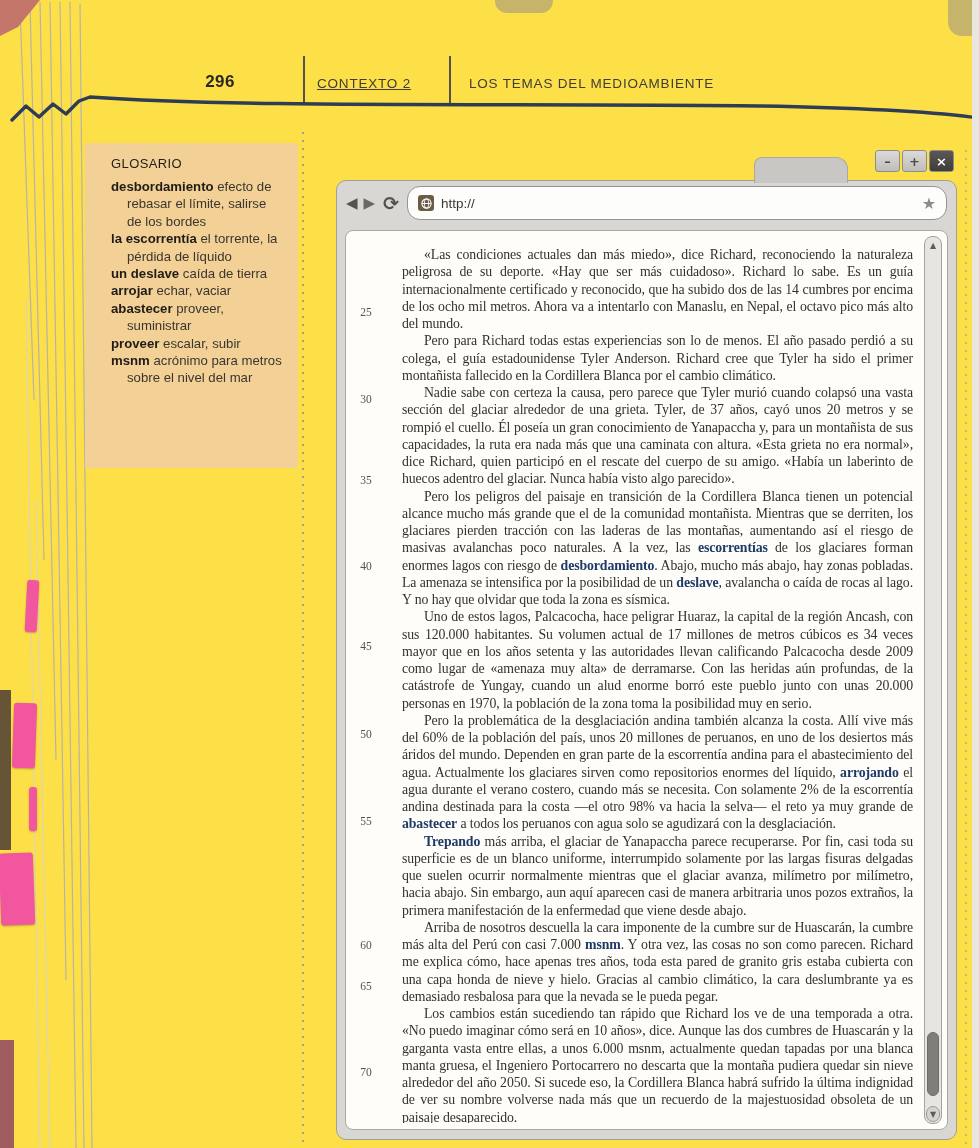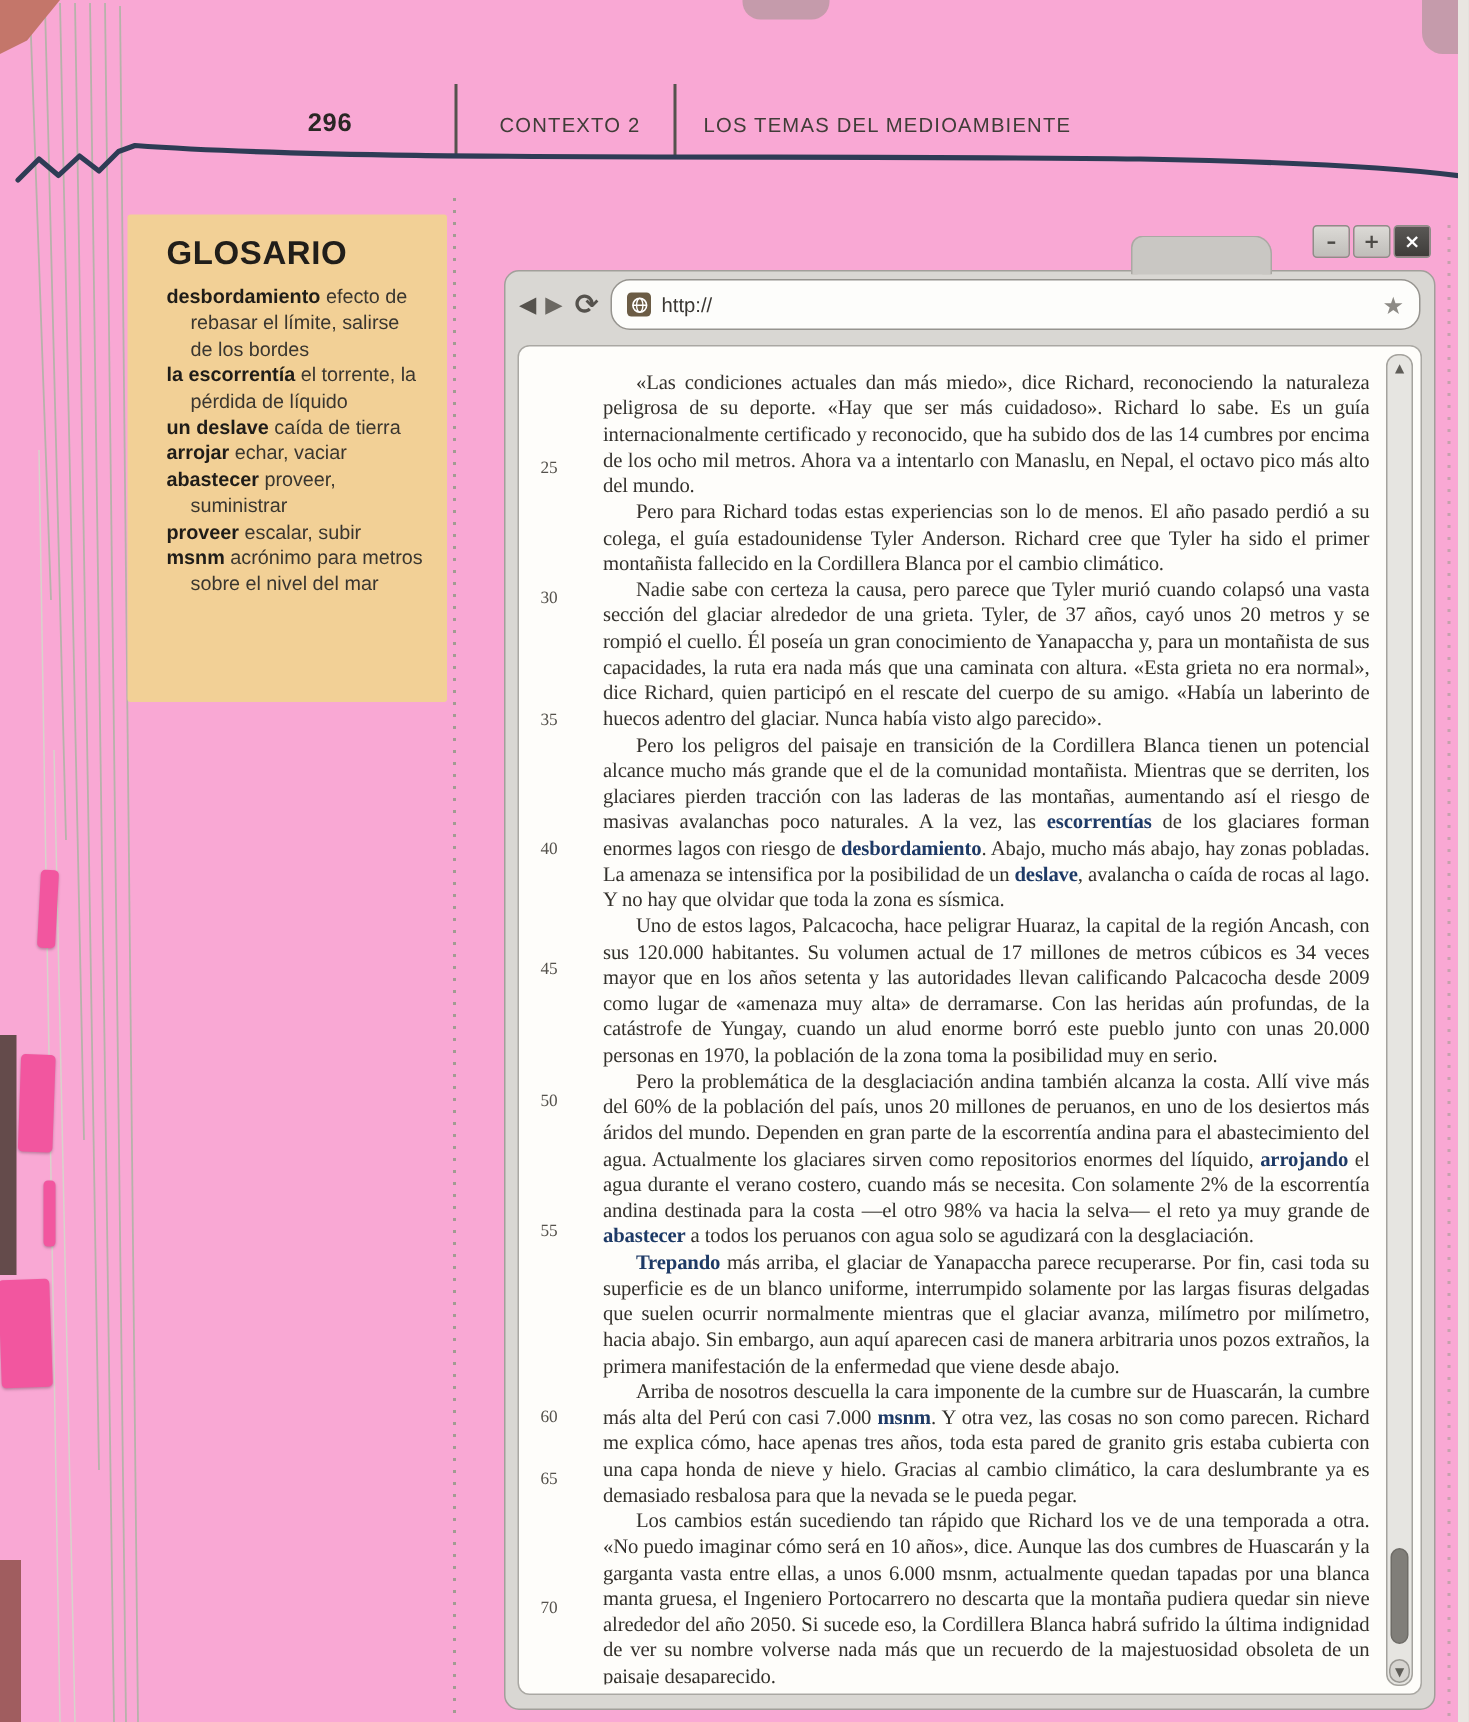--- a/index.html
+++ b/index.html
@@ -1,37 +1,37 @@
 <!DOCTYPE html>
 <html><head>
 <meta charset="utf-8">
 <style>
   html,body{margin:0;padding:0;background:#e9e6e1;}
-  .stage{position:relative;width:972px;height:1148px;background:#f9a8d4;overflow:hidden;
+  .stage{position:relative;width:972px;height:1148px;background:#fde047;overflow:hidden;
          font-family:"Liberation Sans",sans-serif;}
   
   .corner-blob{position:absolute;background:#9a9089;opacity:.55;border-radius:0 0 12px 12px;}
   .cover-corner{position:absolute;left:0;top:0;width:40px;height:36px;
       background:linear-gradient(135deg,#c4766a 55%,#a85d55 100%);
       clip-path:polygon(0 0,100% 0,45% 75%,0 100%);}
   .table-strip{position:absolute;left:0;width:14px;background:#a05d5f;}
   .dark-blob{position:absolute;left:0;width:11px;background:#4a3b32;opacity:.85;}
   .sticky-tab{position:absolute;border-radius:3px;background:#f2569f;box-shadow:0 1px 2px rgba(0,0,0,.25);}
   
   .dotline{position:absolute;width:2px;
       background:repeating-linear-gradient(to bottom,#a29c92 0 2px,transparent 2px 8px);}
   
   .pagenum{position:absolute;left:140px;top:72px;width:95px;text-align:right;
       font-size:17px;font-weight:bold;color:#2a2724;letter-spacing:.5px;}
   .hdiv{position:absolute;top:56px;width:1.5px;height:48px;background:#55524d;}
   .hlabel{position:absolute;top:76px;font-size:13.5px;color:#403d38;letter-spacing:.8px;}
   
   .glossary{position:absolute;left:85px;top:143px;width:213px;height:325px;background:#f2d096;
       border-radius:2px;padding:13px 14px 0 26px;box-sizing:border-box;color:#2c2823;}
-  .gl-title{font-size:22px;font-weight:bold;color:#211e1a;margin-bottom:7px;letter-spacing:.4px;}
+  .gl-title{font-size:13px;font-weight:normal;color:#211e1a;margin-bottom:7px;letter-spacing:.4px;}
   .gl-entry{font-size:13.2px;line-height:17.4px;padding-left:16px;text-indent:-16px;color:#3a362f;}
   .gl-entry b{color:#1f1c18;}
   
   .bw{position:absolute;left:336px;top:148px;width:621px;height:992px;}
   .bw-tab{position:absolute;left:6px;top:0;width:422px;height:34px;z-index:3;
       background:linear-gradient(#efede9,#d3d1cd);border:1.5px solid #a19f9a;border-bottom:none;
       border-radius:9px 16px 0 0;display:flex;align-items:center;gap:8px;padding:0 12px;
       box-sizing:border-box;font-size:13.5px;color:#3a3733;}
   .ghost-tab{position:absolute;left:418px;top:9px;width:92px;height:25px;z-index:2;
       background:#c9c7c3;border:1.5px solid #aaa8a3;border-bottom:none;border-radius:8px 12px 0 0;}
@@ -99,21 +99,21 @@
   <div class="corner-blob" style="left:948px;top:0;width:31px;height:36px;border-radius:0 0 0 14px;"></div>
   <div class="dark-blob" style="top:690px;height:160px;"></div>
   <div class="table-strip" style="top:1040px;height:108px;"></div>
   <div class="sticky-tab" style="left:26px;top:580px;width:12px;height:52px;transform:rotate(3deg);"></div>
   <div class="sticky-tab" style="left:13px;top:703px;width:23px;height:65px;transform:rotate(2deg);"></div>
   <div class="sticky-tab" style="left:29px;top:787px;width:8px;height:44px;"></div>
   <div class="sticky-tab" style="left:0;top:853px;width:34px;height:72px;transform:rotate(-2deg);"></div>
 
   <div class="pagenum">296</div>
   <div class="hdiv" style="left:303px;"></div>
-  <div class="hlabel" style="left:333px;">CONTEXTO 2</div>
+  <div class="hlabel" style="left:317px;text-decoration:underline;">CONTEXTO 2</div>
   <div class="hdiv" style="left:449px;"></div>
   <div class="hlabel" style="left:469px;">LOS TEMAS DEL MEDIOAMBIENTE</div>
 
   <svg class="swoosh" width="979" height="150">
     <path d="M12,120 L26,106 L39,117 L53,104 L66,114 L79,101 L90,97 C240,108 520,103 760,106 C870,108 935,112 979,118" fill="none" stroke="#2e3c55" stroke-width="3.4" stroke-linecap="round" stroke-linejoin="round"></path>
   </svg>
 
   <div class="dotline" style="left:302px;top:132px;height:1016px;"></div>
   <div class="dotline" style="left:965px;top:150px;height:998px;opacity:.6;"></div>
 

